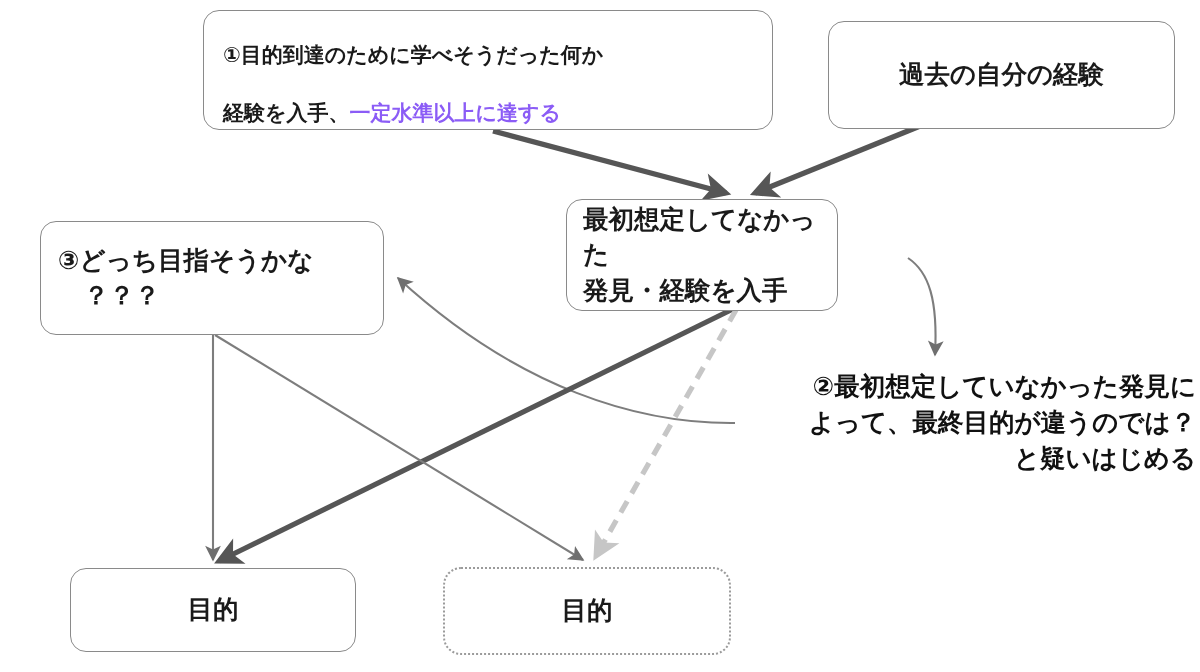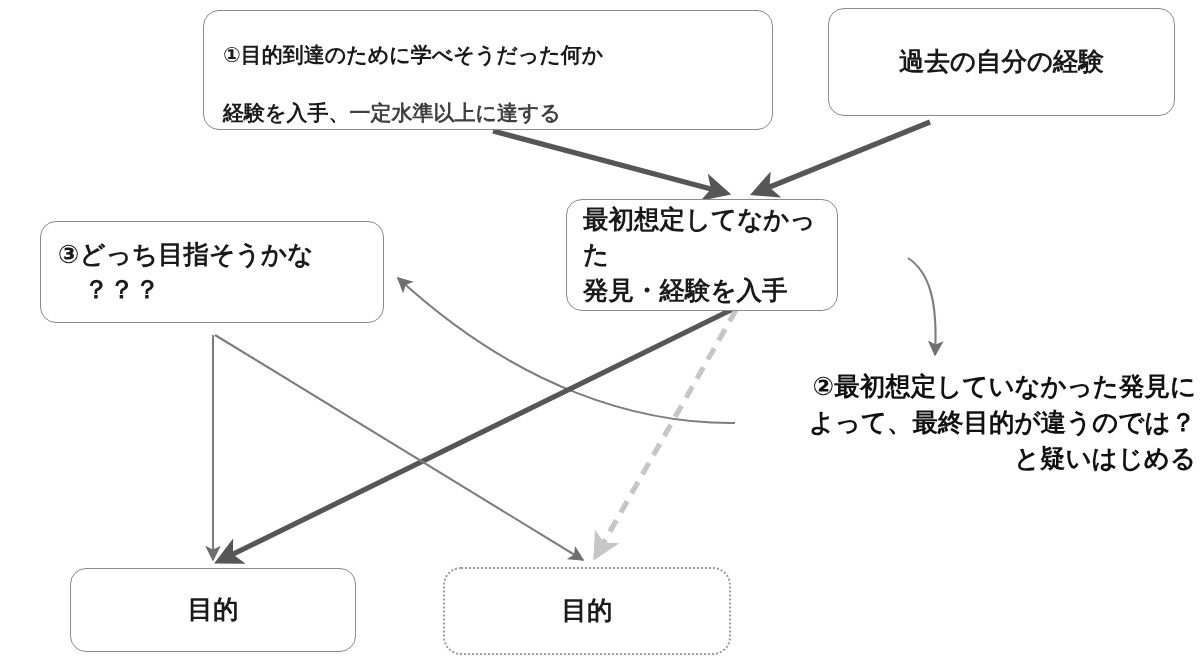--- a/index.html
+++ b/index.html
@@ -47,37 +47,37 @@
     line-height: 1.38;
     white-space: pre-line;
   }
   
   #node-achieve {
     left: 203px; top: 10px; width: 570px; height: 120px;
     padding: 0 0 0 19px;
     font-size: 21px;
   }
   #node-achieve .txt { text-indent: 0; }
-  .hl-red { color: #404040; }
+  .hl-red { color: #8b5cf6; }
 
   #node-past {
-    left: 828px; top: 8px; width: 347px; height: 108px;
+    left: 828px; top: 21px; width: 347px; height: 108px;
     justify-content: center;
     font-size: 25.5px;
   }
   #node-past .txt { text-align: center; }
 
   #node-discovery {
     left: 566px; top: 199px; width: 272px; height: 112px;
     padding: 0 0 0 16px;
     font-size: 25.5px;
   }
 
   #node-which {
-    left: 40px; top: 221px; width: 344px; height: 102px;
+    left: 40px; top: 221px; width: 344px; height: 114px;
     padding: 0 0 0 17px;
     font-size: 25.5px;
   }
 
   #node-goal-solid {
     left: 70px; top: 568px; width: 286px; height: 84px;
     justify-content: center;
     font-size: 25.5px;
   }
   #node-goal-dotted {

